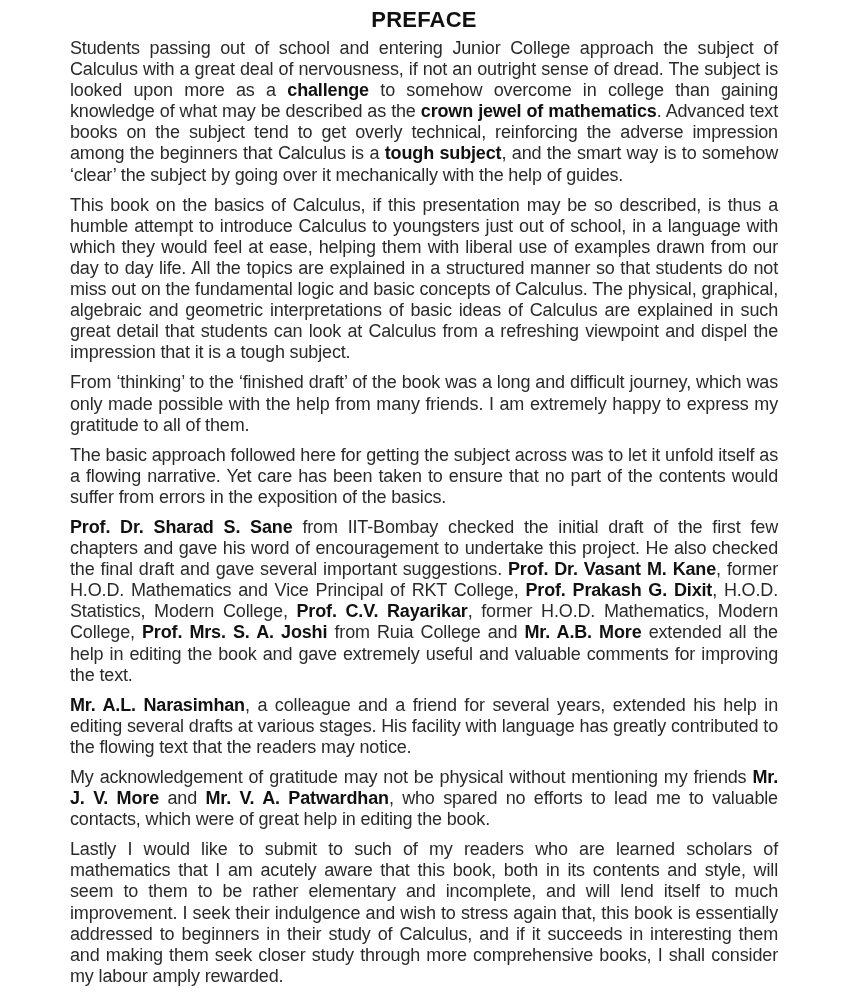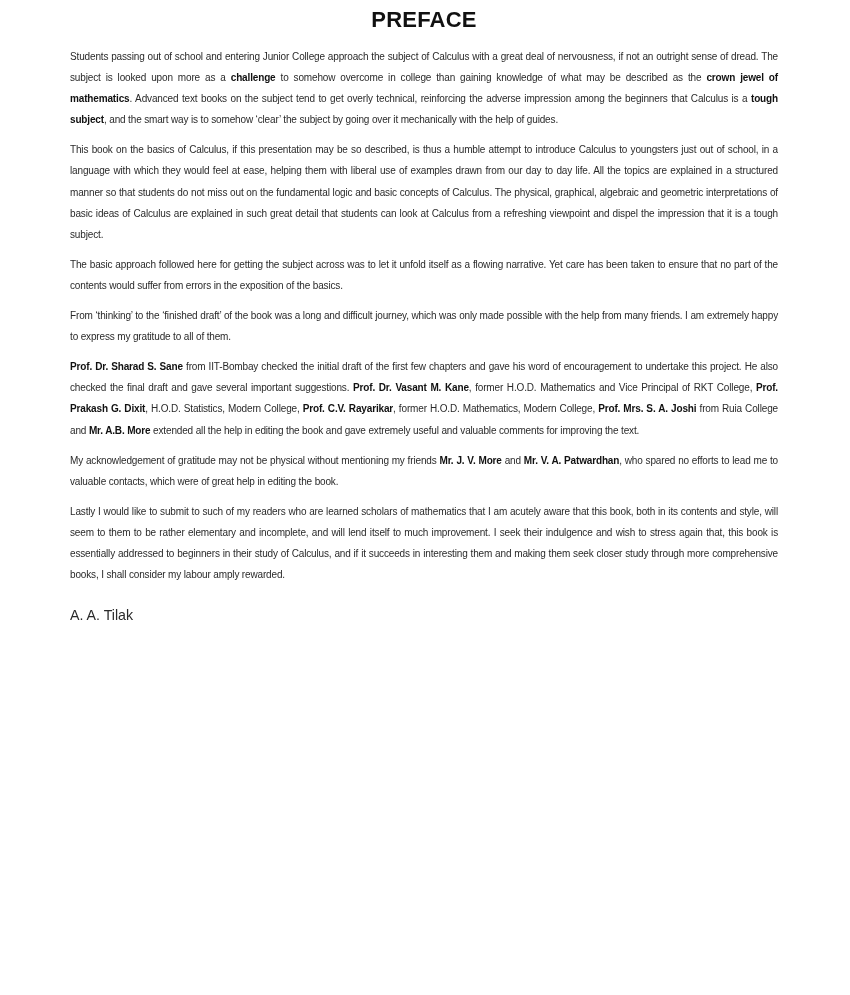--- a/index.html
+++ b/index.html
@@ -4,40 +4,41 @@
 <style>
   html, body { margin: 0; padding: 0; background: #ffffff; }
   body { width: 850px; height: 995px; overflow: hidden; position: relative; }
   .page {
     position: absolute; left: 70px; top: 0; width: 708px;
     font-family: "Liberation Sans", sans-serif;
     color: #2a2a2a;
   }
   .title {
     text-align: center; font-weight: bold; font-size: 22px;
-    margin: 6px 0 8px 0; height: 32px; line-height: 28px;
+    margin: 6px 0 0 0; height: 32px; line-height: 28px;
     color: #111; letter-spacing: 0.2px;
   }
   .para {
-    font-size: 10px; line-height: 21.1px; text-align: justify;
+    font-size: 18px; line-height: 21.1px; text-align: justify;
     margin: 0 0 9px 0; letter-spacing: -0.15px;
   }
   .para b { font-weight: bold; color: #111; }
   .signature {
     font-size: 14.2px; line-height: 21px; margin-top: 20px;
   }
 </style>
 </head>
 <body>
 
 <div class="page">
   <div class="title">PREFACE</div>
   <div id="paras">
       <p class="para"><span>Students passing out of school and entering Junior College approach the subject of Calculus with a great deal of nervousness, if not an outright sense of dread. The subject is looked upon more as a </span><b>challenge</b><span> to somehow overcome in college than gaining knowledge of what may be described as the </span><b>crown jewel of mathematics</b><span>. Advanced text books on the subject tend to get overly technical, reinforcing the adverse impression among the beginners that Calculus is a </span><b>tough subject</b><span>, and the smart way is to somehow ‘clear’ the subject by going over it mechanically with the help of guides.</span></p>
       <p class="para"><span>This book on the basics of Calculus, if this presentation may be so described, is thus a humble attempt to introduce Calculus to youngsters just out of school, in a language with which they would feel at ease, helping them with liberal use of examples drawn from our day to day life. All the topics are explained in a structured manner so that students do not miss out on the fundamental logic and basic concepts of Calculus. The physical, graphical, algebraic and geometric interpretations of basic ideas of Calculus are explained in such great detail that students can look at Calculus from a refreshing viewpoint and dispel the impression that it is a tough subject.</span></p>
+      <p class="para"><span>From ‘thinking’ to the ‘finished draft’ of the book was a long and difficult journey, which was only made possible with the help from many friends. I am extremely happy to express my gratitude to all of them.</span></p>
       <p class="para"><span>The basic approach followed here for getting the subject across was to let it unfold itself as a flowing narrative. Yet care has been taken to ensure that no part of the contents would suffer from errors in the exposition of the  basics.</span></p>
-      <p class="para"><span>From ‘thinking’ to the ‘finished draft’ of the book was a long and difficult journey, which was only made possible with the help from many friends. I am extremely happy to express my gratitude to all of them.</span></p>
       <p class="para"><b>Prof. Dr. Sharad S. Sane</b><span> from IIT-Bombay checked the initial draft of the first few chapters and gave his word of encouragement to undertake this project. He also checked the final draft and gave several important suggestions. </span><b>Prof. Dr. Vasant M. Kane</b><span>, former H.O.D. Mathematics and Vice Principal of RKT College, </span><b>Prof. Prakash G. Dixit</b><span>, H.O.D. Statistics, Modern College, </span><b>Prof. C.V. Rayarikar</b><span>, former H.O.D. Mathematics, Modern College, </span><b>Prof. Mrs. S. A. Joshi</b><span> from Ruia College and </span><b>Mr. A.B. More</b><span> extended all the help in editing the book and gave extremely useful and valuable comments for improving the text.</span></p>
+      <p class="para"><b>Mr. A.L. Narasimhan</b><span>, a colleague and a friend for several years, extended his help in editing several drafts at various stages. His facility with language has greatly contributed to the flowing text that the readers may notice.</span></p>
       <p class="para"><span>My acknowledgement of gratitude may not be physical without mentioning my friends </span><b>Mr. J. V. More</b><span> and </span><b>Mr. V. A. Patwardhan</b><span>, who spared no efforts to lead me to valuable contacts, which were of great help in editing the book.</span></p>
       <p class="para"><span>Lastly I would like to submit to such of my readers who are learned scholars of mathematics that I am acutely aware that this book, both in its contents and style, will seem to them to be rather elementary and incomplete, and will lend itself to much improvement. I seek their indulgence and wish to stress again that, this book is essentially addressed to beginners in their study of Calculus, and if it succeeds in interesting them and making them seek closer study through more comprehensive books, I shall consider my labour amply rewarded.</span></p>
     </div>
   <div class="signature">A. A. Tilak</div>
 </div>
 
 </body></html>

